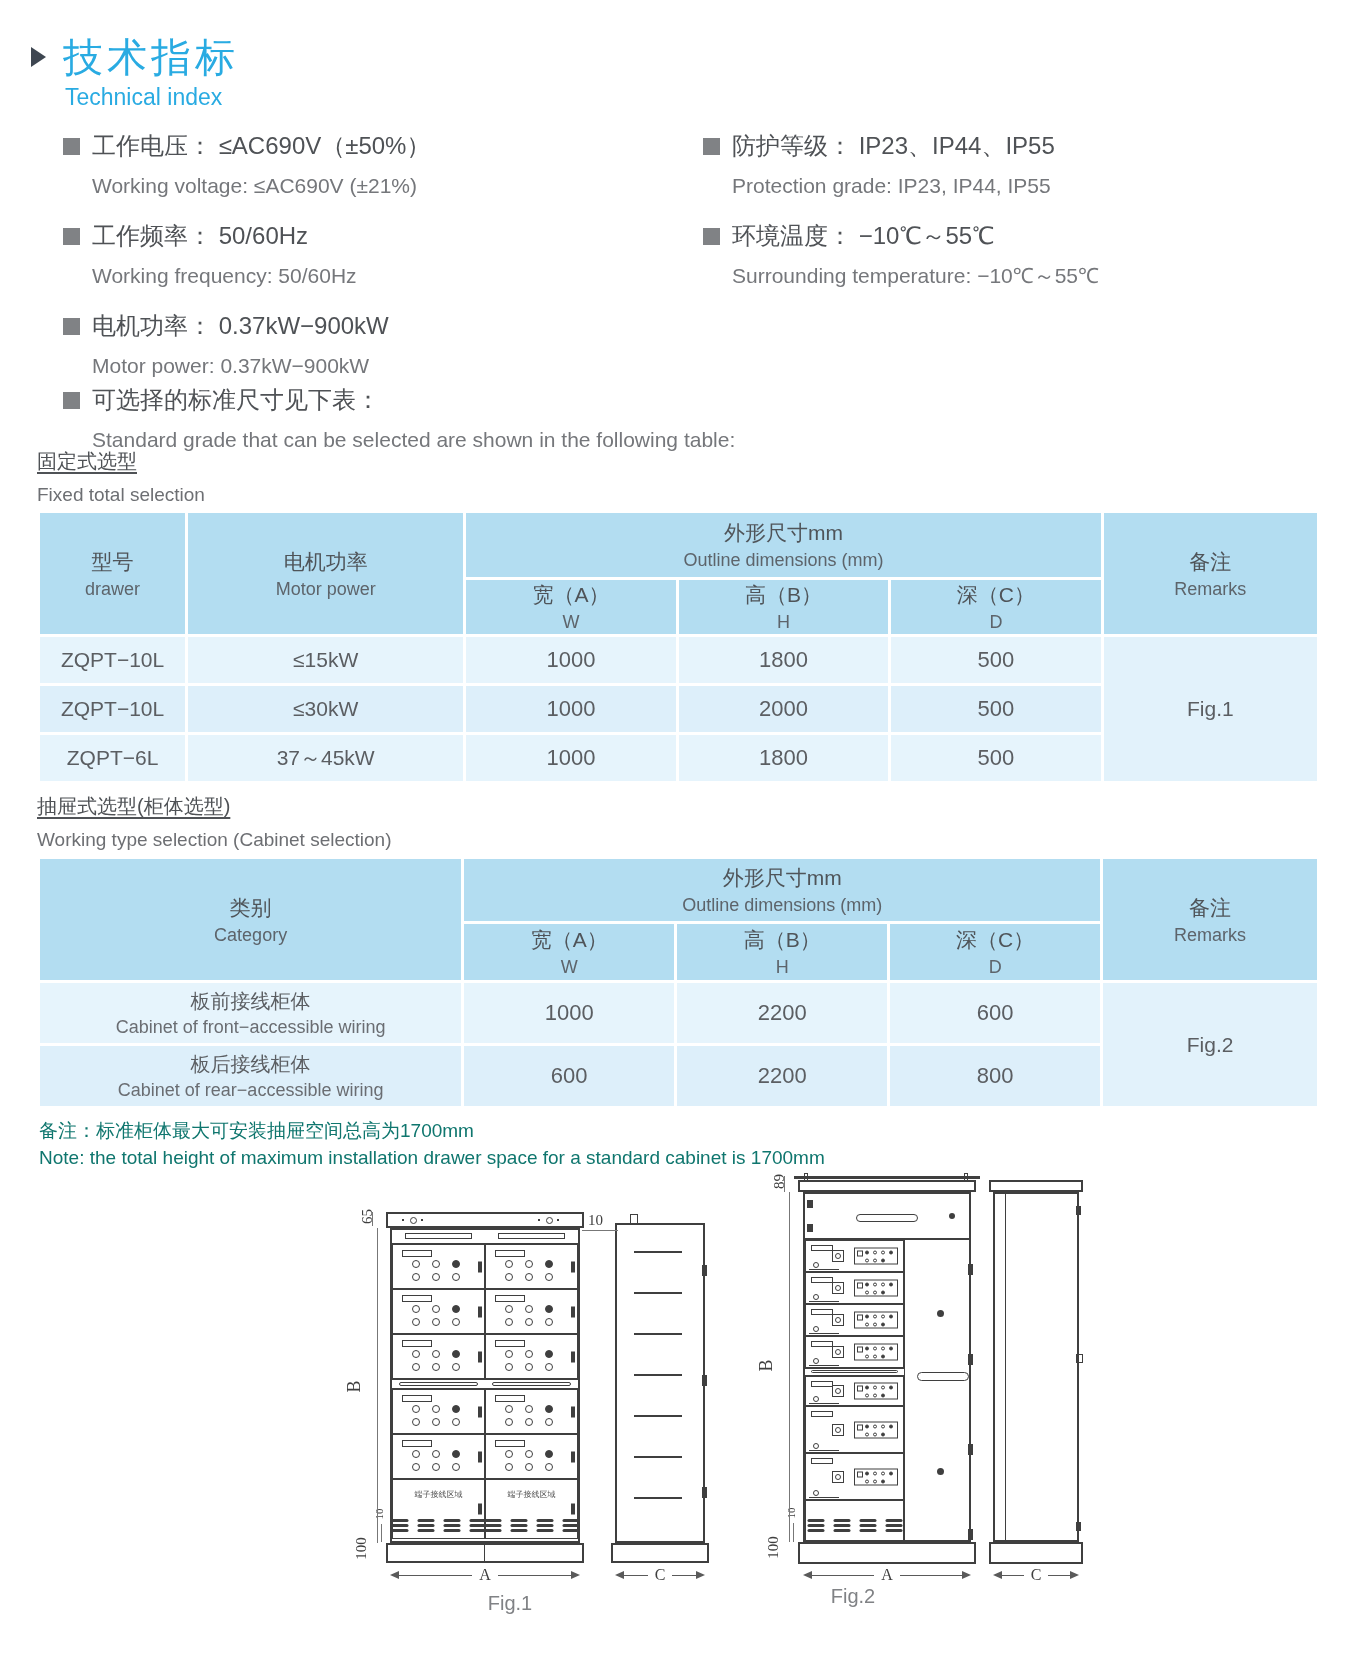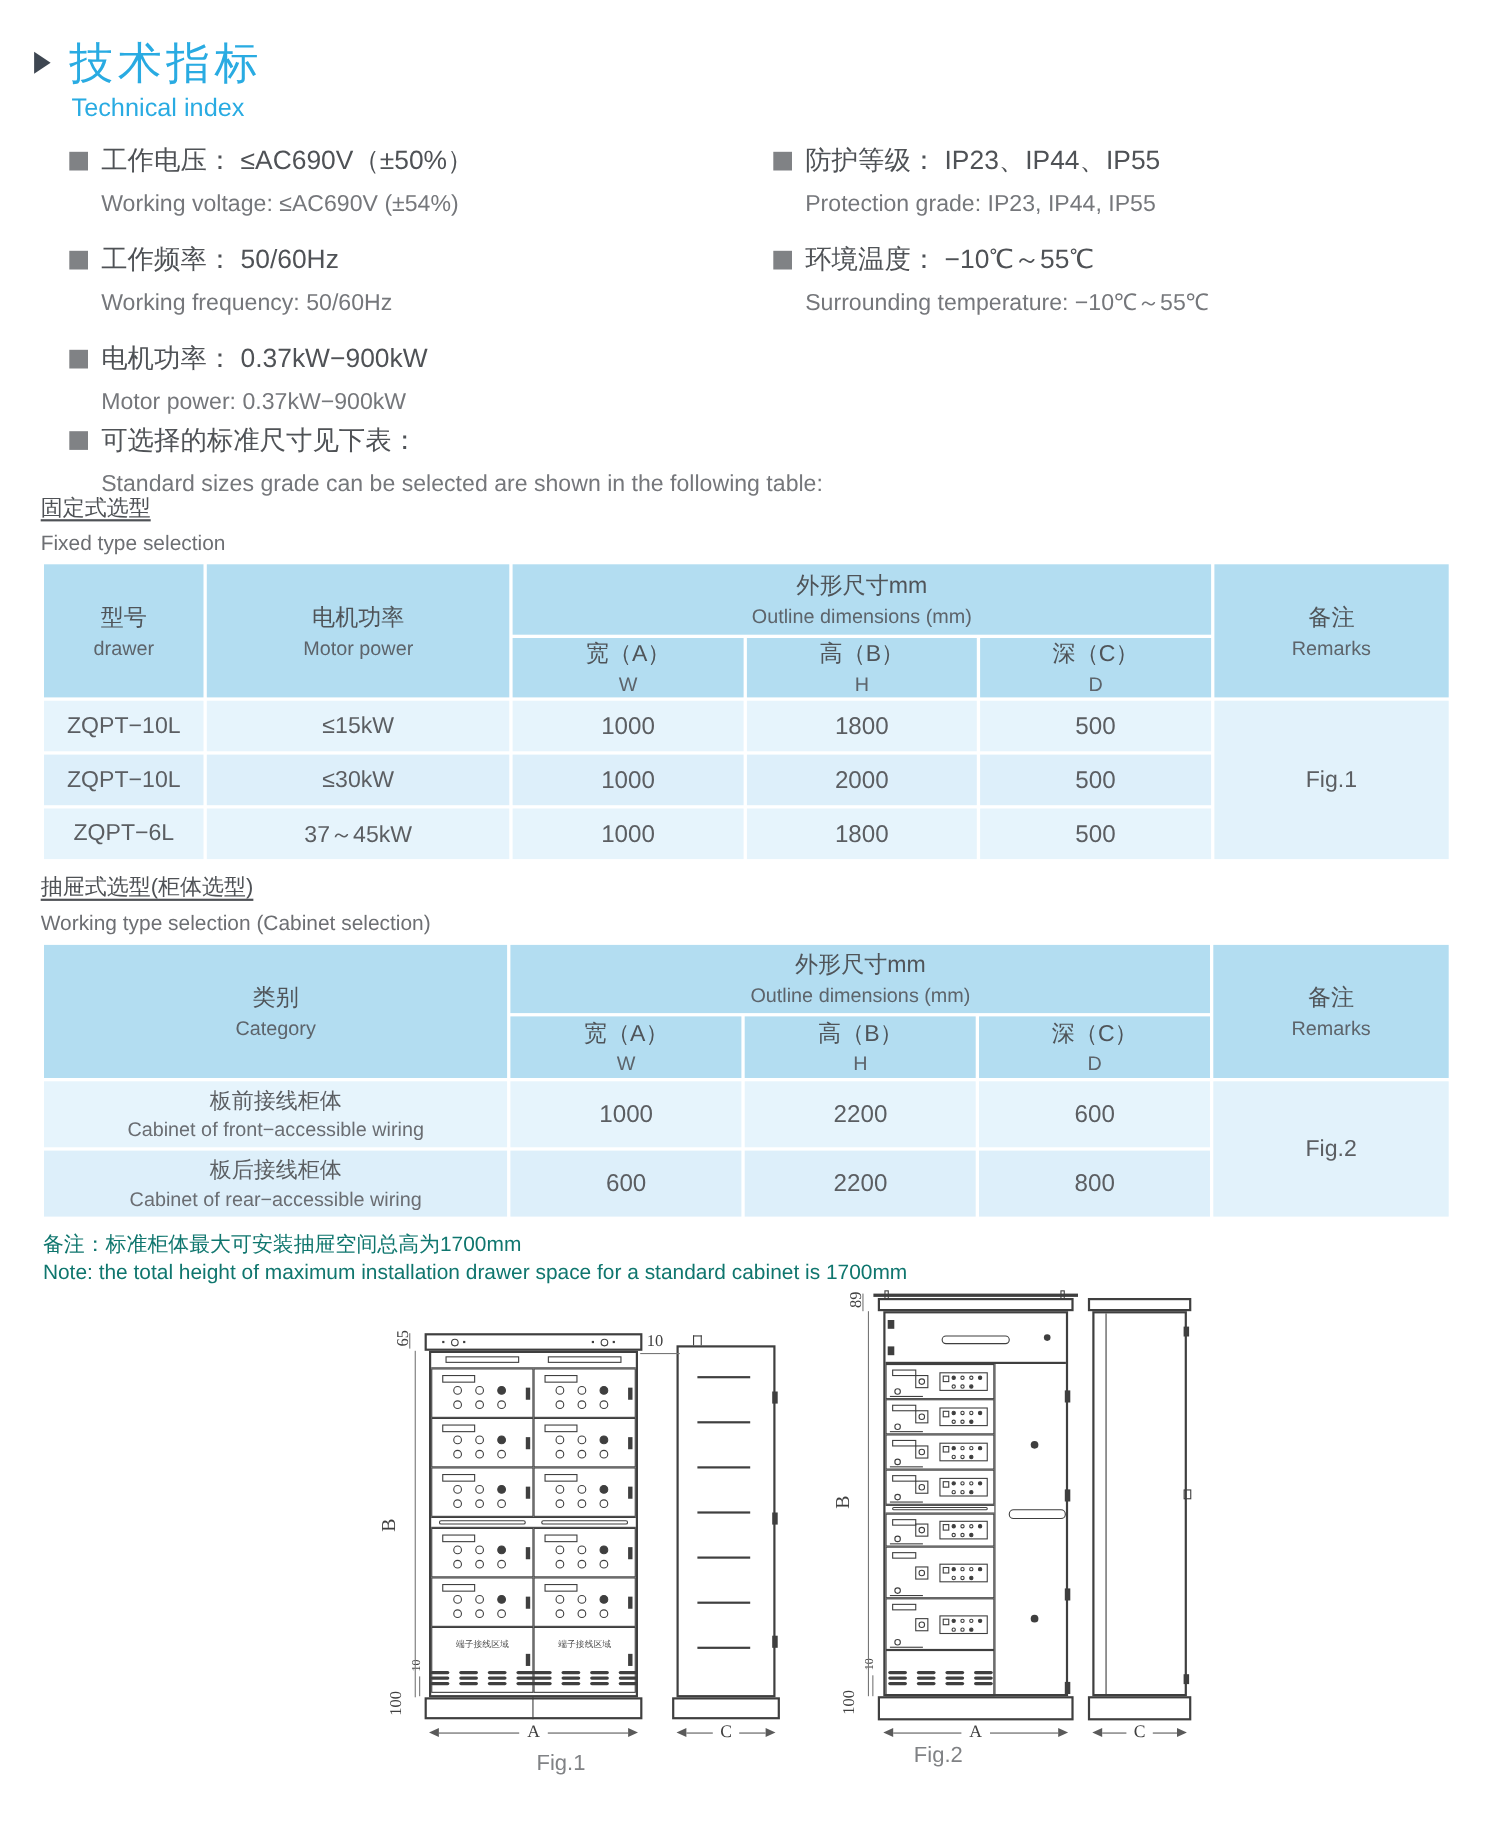--- a/index.html
+++ b/index.html
@@ -73,21 +73,21 @@
   <span class="hdr-arrow"></span>
   <div class="hdr-title">技术指标</div>
   <div class="hdr-sub">Technical index</div>
 
   <div class="spec-col" id="spec-col-left">
       <div class="spec">
         <div class="zh">
           <span class="sq"></span>
           <span>工作电压： ≤AC690V（±50%）</span>
         </div>
-        <div class="en">Working voltage: ≤AC690V (±54%)</div>
+        <div class="en">Working voltage: ≤AC690V (±21%)</div>
       </div>
       <div class="spec">
         <div class="zh">
           <span class="sq"></span>
           <span>工作频率： 50/60Hz</span>
         </div>
         <div class="en">Working frequency: 50/60Hz</div>
       </div>
       <div class="spec">
         <div class="zh">
@@ -112,26 +112,26 @@
         </div>
         <div class="en">Surrounding temperature: −10℃～55℃</div>
       </div>
     </div>
 
   <div id="table-note" class="spec">
     <div class="zh">
       <span class="sq"></span>
       <span>可选择的标准尺寸见下表：</span>
     </div>
-    <div class="en">Standard sizes grade can be selected are shown in the following table:</div>
+    <div class="en">Standard grade that can be selected are shown in the following table:</div>
   </div>
 
   <div class="sec-label" style="top:448px;">
     <div class="szh">固定式选型</div>
-    <div class="sen">Fixed type selection</div>
+    <div class="sen">Fixed total selection</div>
   </div>
   <div class="tbl-wrap" id="table1" style="top:510px;">
       <table class="dimtable t1">
         <colgroup>
           <col style="width: 11.5%;">
           <col style="width: 21.8%;">
           <col style="width: 16.6%;">
           <col style="width: 16.6%;">
           <col style="width: 16.6%;">
           <col style="width: 16.9%;">

